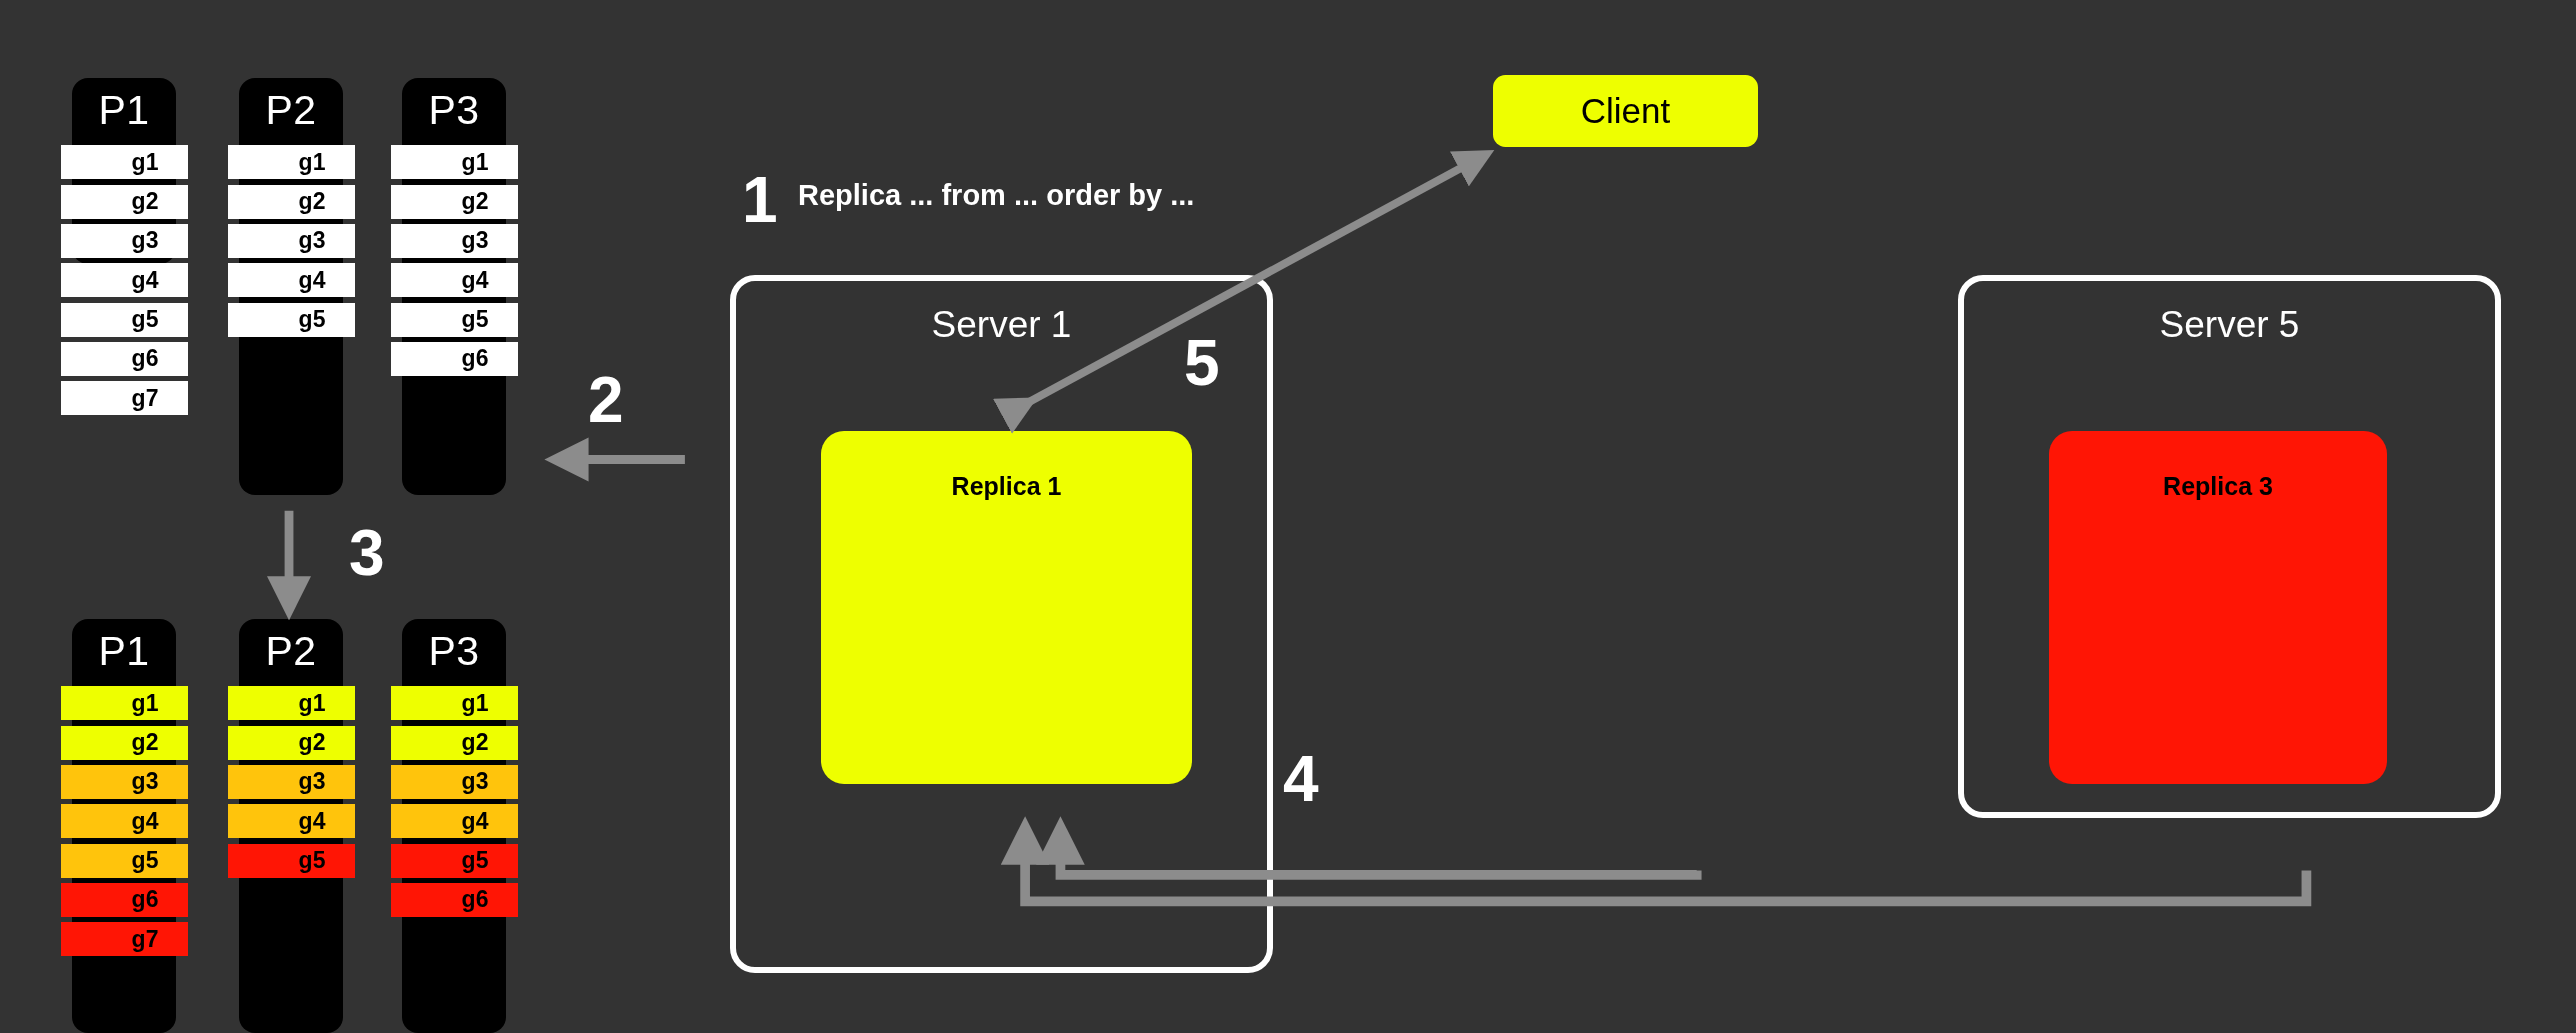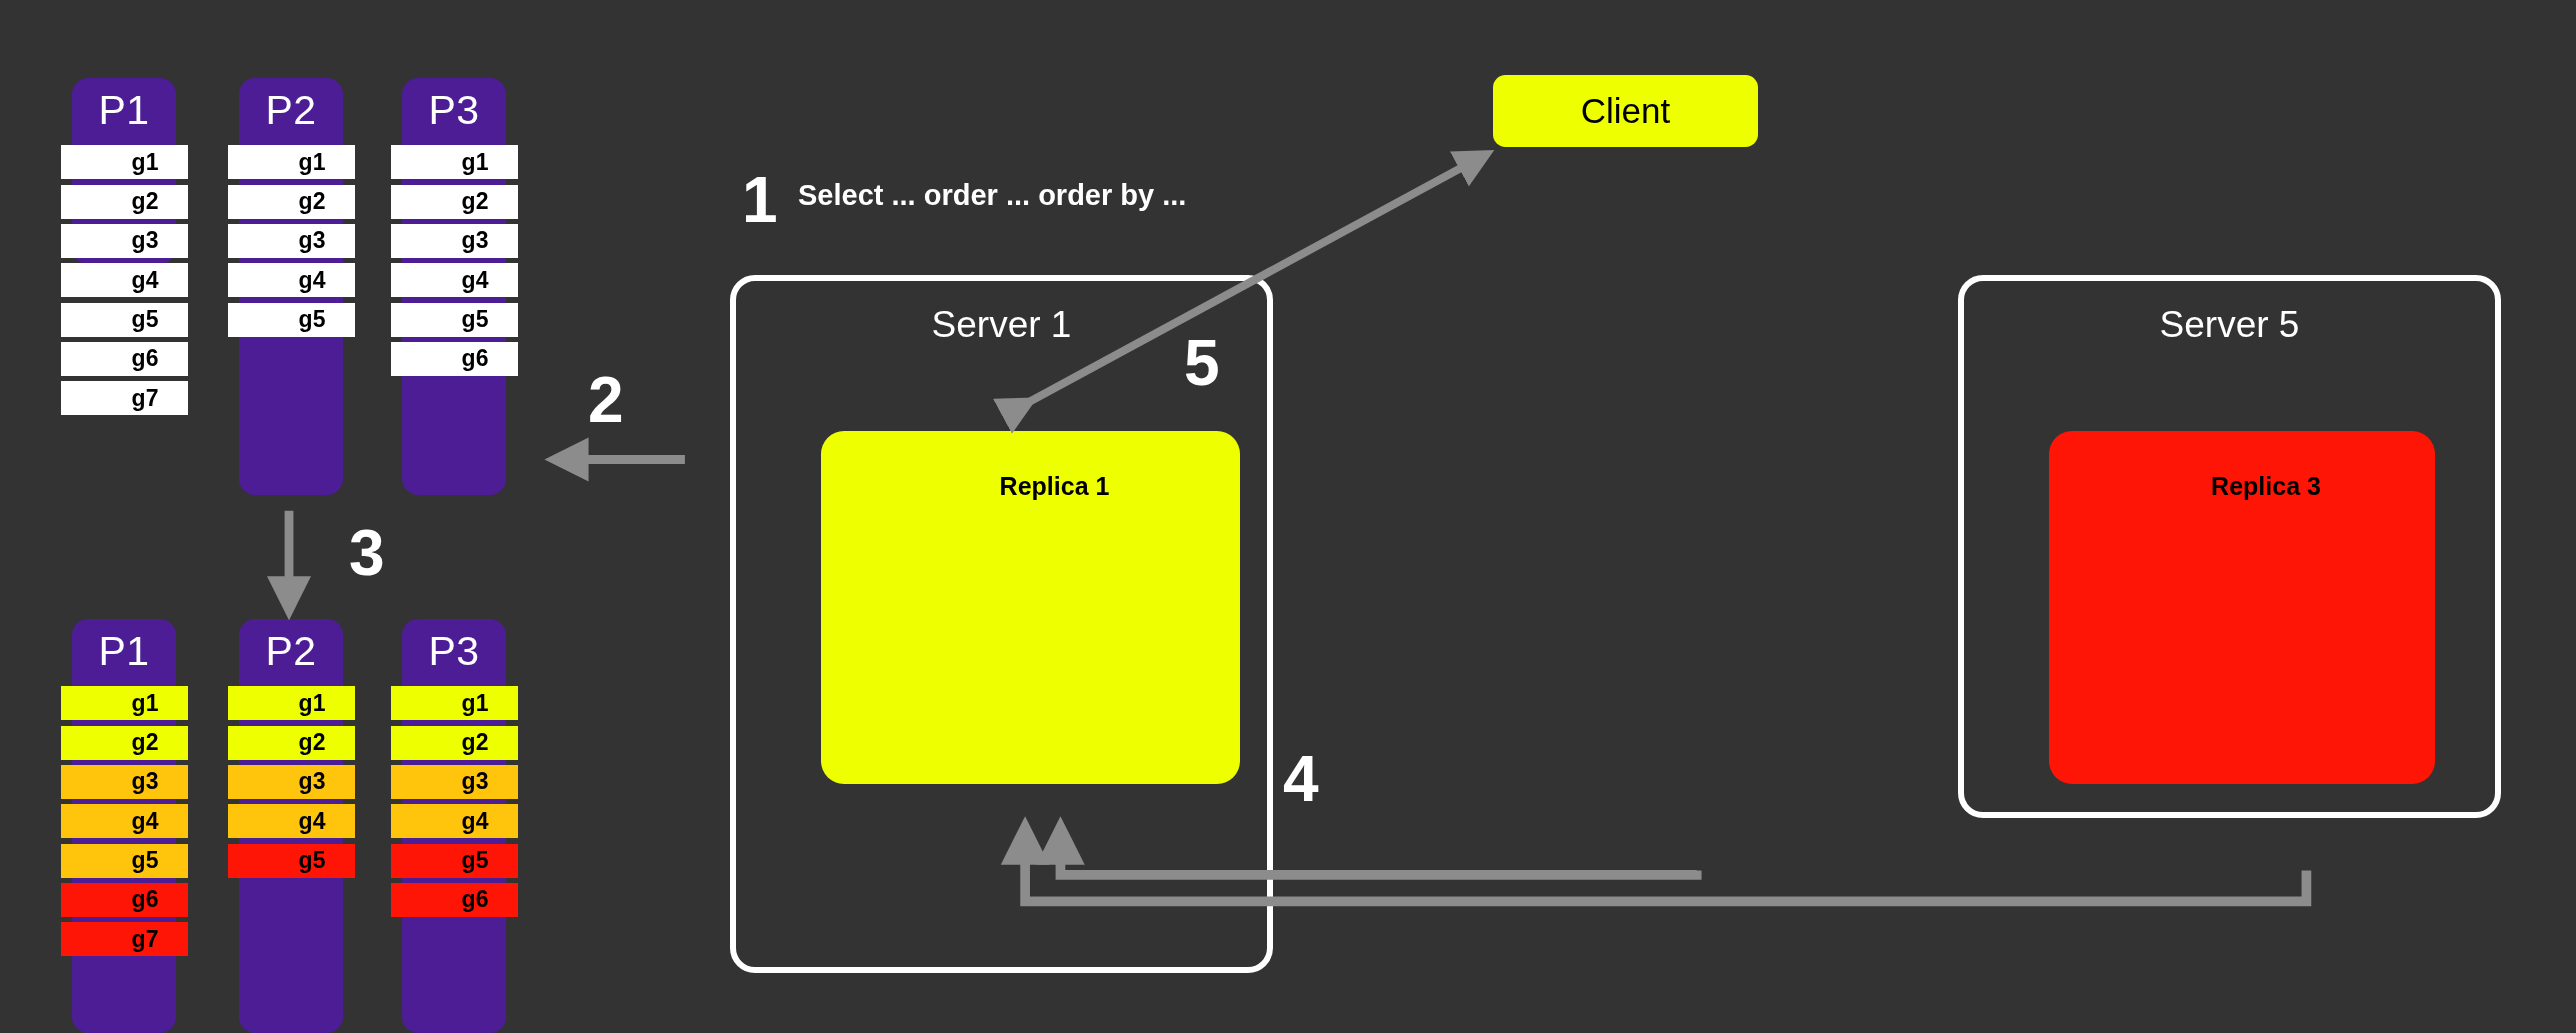--- a/index.html
+++ b/index.html
@@ -16,21 +16,21 @@
   }
   .stage {
     position: absolute;
     inset: 0;
     background: #333333;
   }
 
   
   .partition {
     position: absolute;
-    background: #4c1d95;
+    background: #000000;
     border-radius: 16px;
     box-sizing: border-box;
     padding: 0;
   }
   .partition-title {
     color: #ffffff;
     font-size: 41px;
     font-weight: 400;
     text-align: center;
     line-height: 1;
@@ -75,21 +75,20 @@
   }
   .replica {
     position: absolute;
     border-radius: 23px;
     display: flex;
     align-items: flex-start;
     justify-content: center;
     color: #000000;
     font-size: 25px;
     font-weight: bold;
-    padding-left: 48px;
   }
   .replica span { margin-top: 41px; }
 
   
   .client {
     position: absolute;
     border-radius: 12.4px;
     display: flex;
     align-items: center;
     justify-content: center;
@@ -213,21 +212,21 @@
 
 
   <div class="server" style="left:1958px; top:275px; width:543px; height:543px;">
     <div class="server-title">Server 5</div>
     <div class="replica" style="left:85px; top:150px; width:338px; height:353px; background:#ff1505;">
       <span>Replica 3</span>
     </div>
   </div>
 
   <div class="step" style="left:742px; top:168px; font-size:64px;">1</div>
-  <div class="caption" style="left:798px; top:181px;">Select ... order ... order by ...</div>
+  <div class="caption" style="left:798px; top:181px;">Replica ... from ... order by ...</div>
 
   <div class="step" style="left:588px; top:368px; font-size:64px;">2</div>
 
   <div class="step" style="left:349px; top:521px; font-size:64px;">3</div>
 
   <div class="step" style="left:1283px; top:747px; font-size:64px;">4</div>
 
   <div class="step" style="left:1184px; top:331px; font-size:64px;">5</div>
 
   <svg class="overlay" viewBox="0 0 2915 1169">

